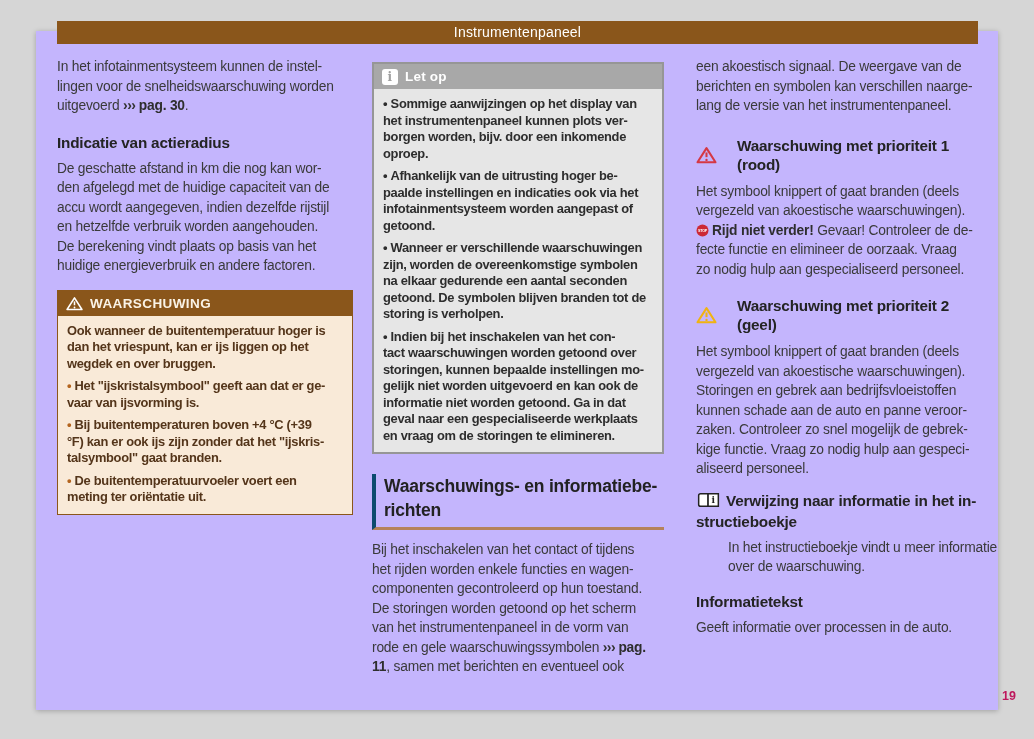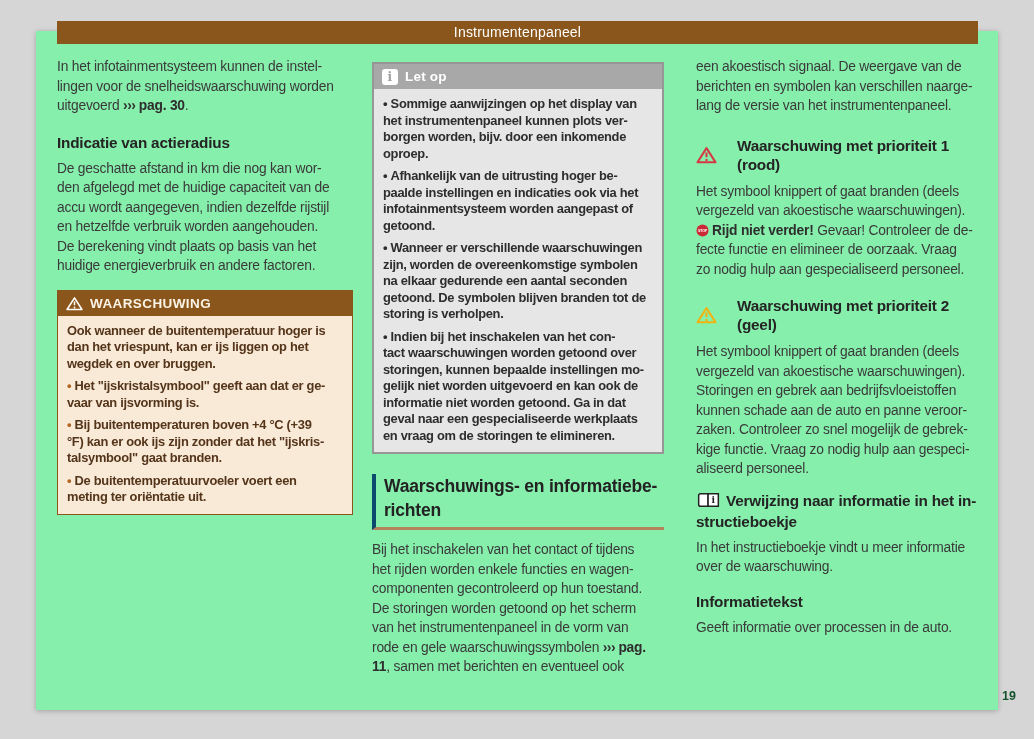--- a/index.html
+++ b/index.html
@@ -1,23 +1,23 @@
 <!DOCTYPE html>
 <html><head>
 <meta charset="utf-8">
 <style>
   html,body{margin:0;padding:0;background:#d6d6d6;}
   .canvas{position:relative;width:1034px;height:739px;background:#d6d6d6;overflow:hidden;
           font-family:"Liberation Sans","DejaVu Sans",sans-serif;}
-  .page{position:absolute;left:36px;top:31px;width:962px;height:679px;background:#86efac;
+  .page{position:absolute;left:36px;top:31px;width:962px;height:679px;background:#c4b5fd;
         box-shadow:0 1px 5px rgba(0,0,0,.25);}
   .titlebar{position:absolute;left:57px;top:21px;width:921px;height:23px;background:#8a561b;
             color:#ffffff;font-size:14px;font-weight:400;line-height:23px;text-align:center;
             letter-spacing:.2px;z-index:5;}
-  .pagenum{position:absolute;left:1002px;top:689px;font-size:12.5px;font-weight:700;color:#14532d;}
+  .pagenum{position:absolute;left:1002px;top:689px;font-size:12.5px;font-weight:700;color:#be185d;}
 
   .col{position:absolute;}
   .col1{left:21px;top:26px;width:296px;}
   .col2{left:336px;top:31px;width:292px;}
   .col3{left:660px;top:26px;width:296px;}
 
   .t{white-space:pre;font-size:13.8px;line-height:19.5px;color:#3a3a3a;letter-spacing:-.2px;margin:0;}
   .h{font-size:15.3px;line-height:19px;font-weight:700;color:#242424;letter-spacing:-.2px;margin:0;
      display:flex;align-items:center;gap:6px;}
   .bold{font-weight:700;color:#2e2e2e;}
@@ -45,21 +45,21 @@
              letter-spacing:-.2px;border-left:4px solid #0c4a6e;border-bottom:3px solid #b5825a;
              padding:0 0 5px 8px;margin:0;}
 
   .icon{flex:none;display:inline-block;}
   .inline-icon{display:inline-block;vertical-align:-2px;margin-right:3px;}
   .bookhead{white-space:pre;font-size:15.3px;line-height:21px;font-weight:700;color:#242424;
             letter-spacing:-.2px;margin:0;}
 
   
   .mb7{margin-bottom:7px;}.mb8{margin-bottom:8px;gap:20px;}.mb11{margin-bottom:11px;}
-  .mb14{margin-bottom:14px;}.mb15{margin-bottom:15px;}.mb17{margin-bottom:17px;}
+  .mb14{margin-bottom:14px;}.mb15{margin-bottom:15px;margin-left:32px;}.mb17{margin-bottom:17px;}
   .mb20{margin-bottom:20px;}.mt10{margin-top:10px;}.mt20{margin-top:20px;}.mb6{margin-bottom:6px;}
 </style>
 </head>
 <body>
 
 <div class="canvas">
 
   <div class="titlebar"><span>Instrumentenpaneel</span></div>
 
   <div class="page">

